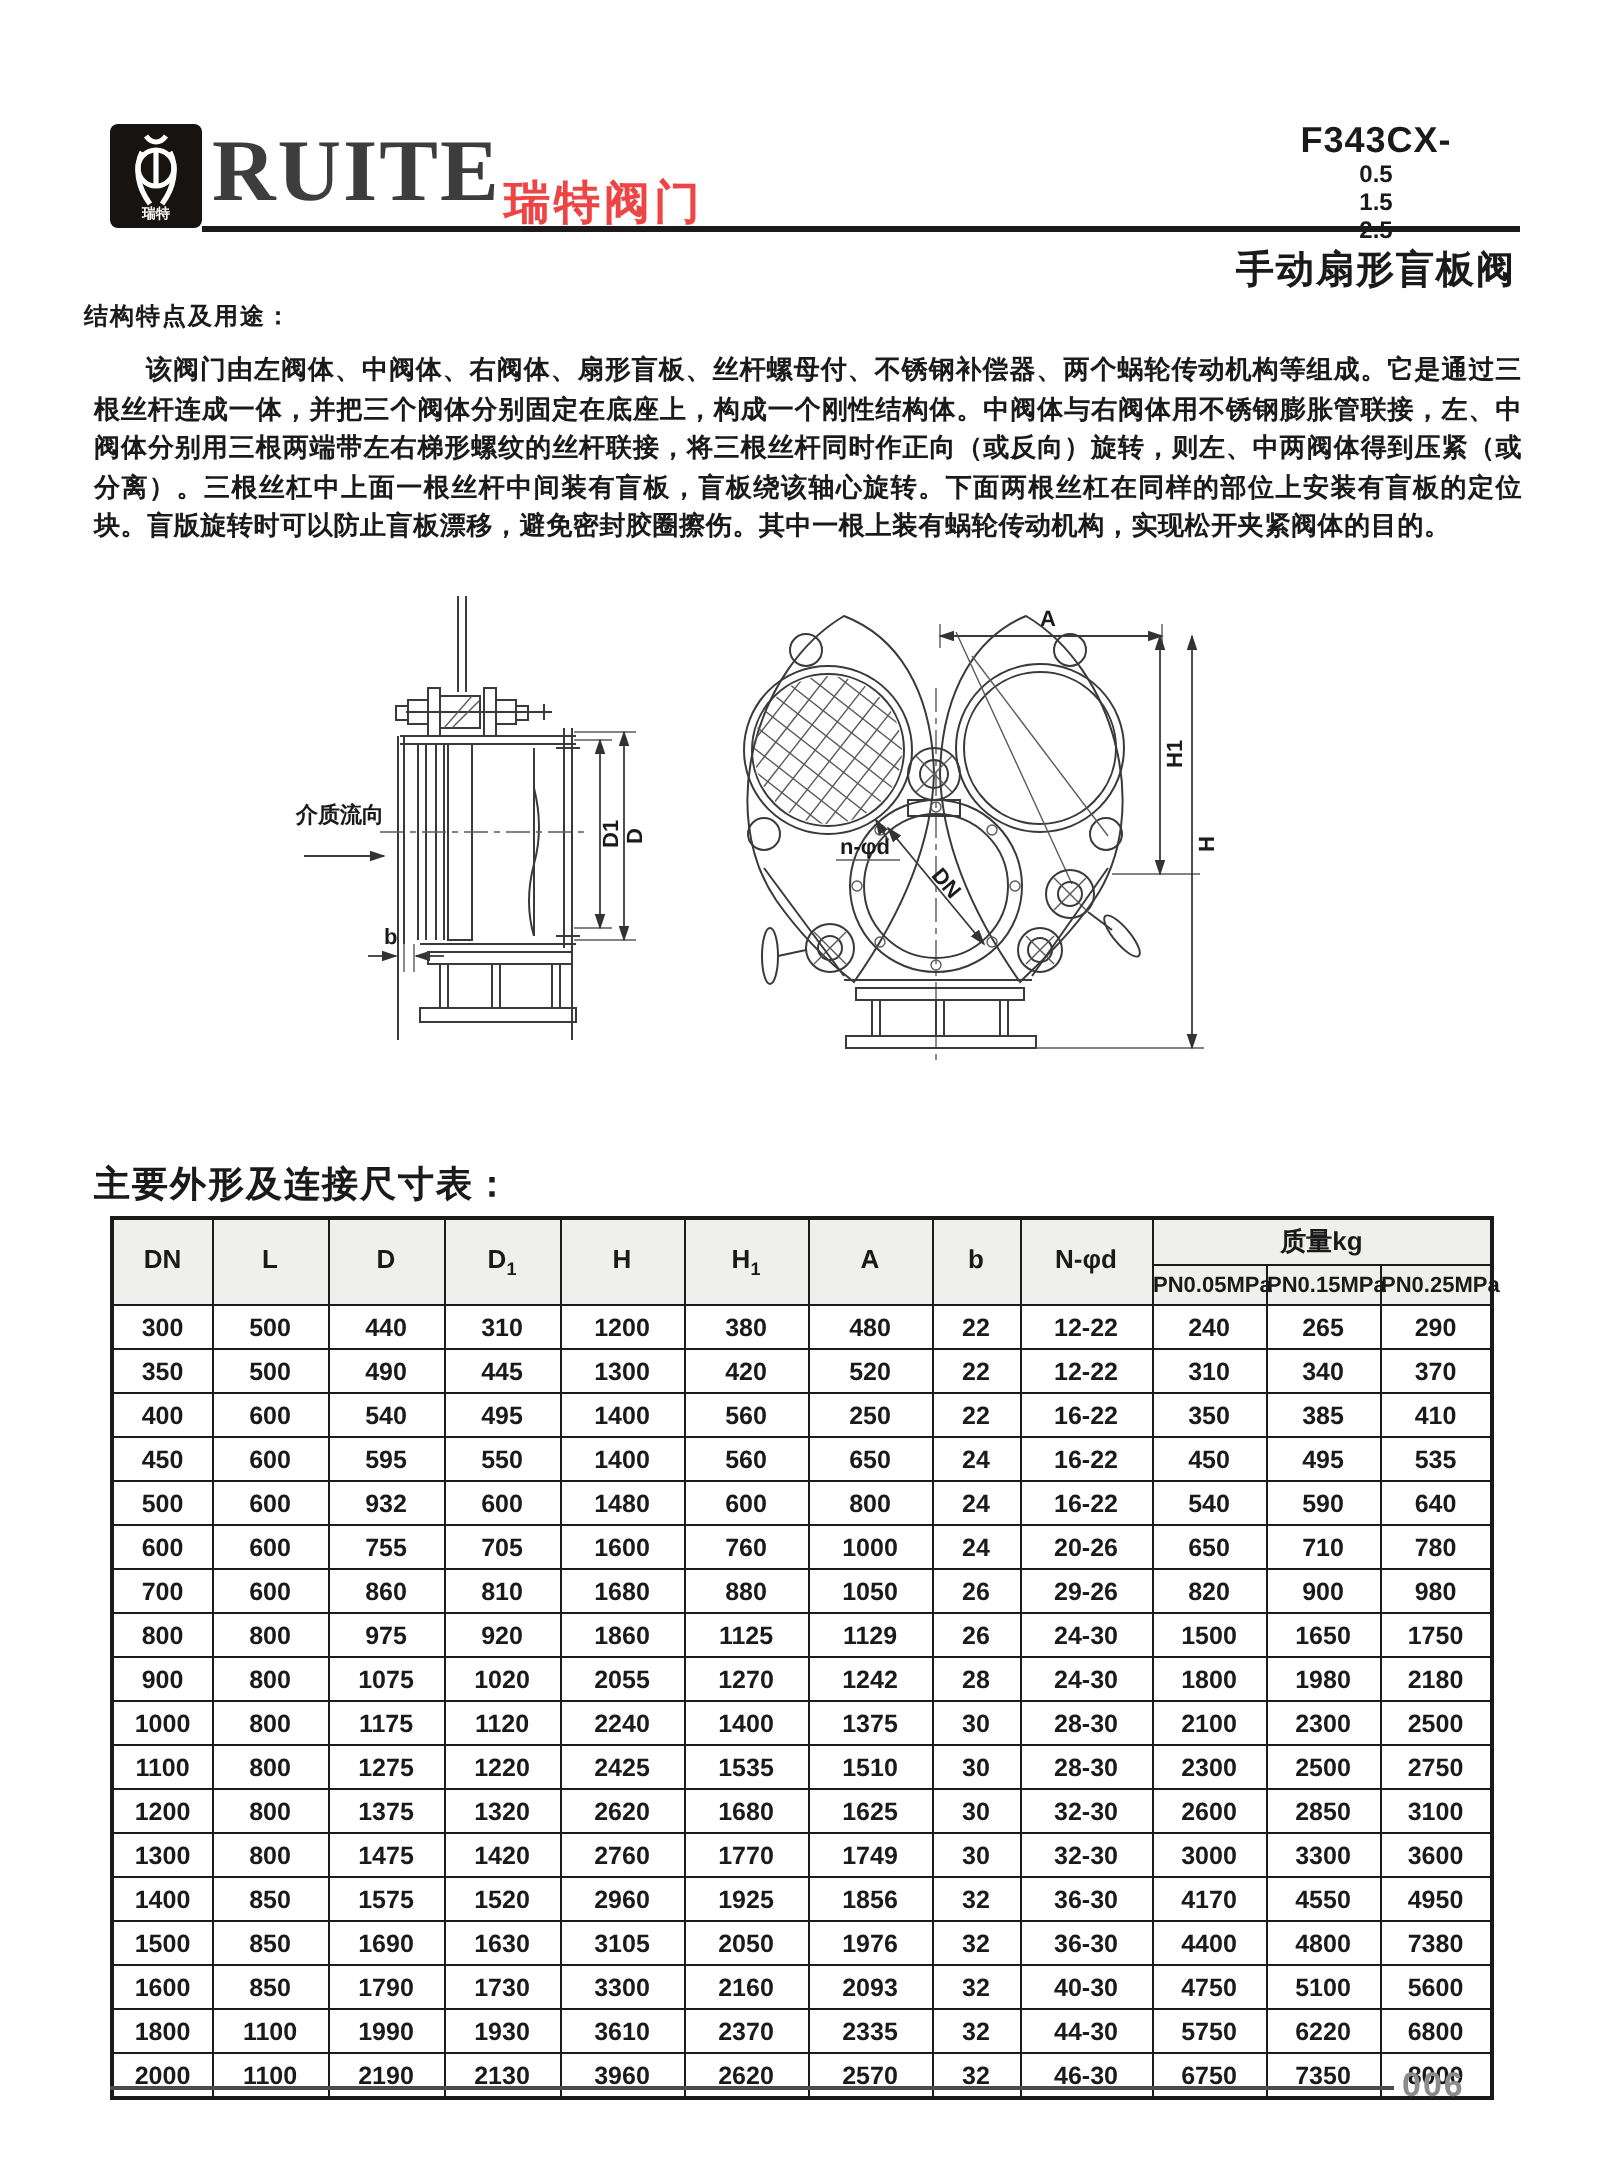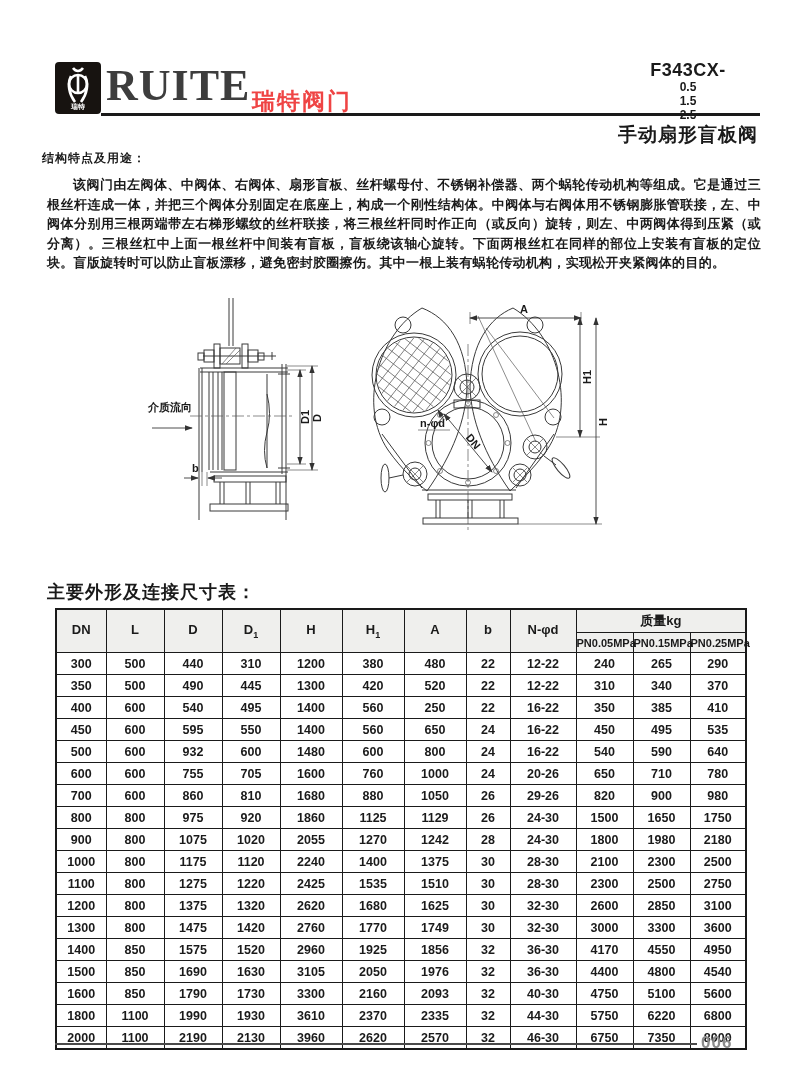--- a/index.html
+++ b/index.html
@@ -508,21 +508,21 @@
           <td>850</td>
           <td>1690</td>
           <td>1630</td>
           <td>3105</td>
           <td>2050</td>
           <td>1976</td>
           <td>32</td>
           <td>36-30</td>
           <td>4400</td>
           <td>4800</td>
-          <td>4540</td>
+          <td>7380</td>
         </tr>
         <tr>
           <td>1600</td>
           <td>850</td>
           <td>1790</td>
           <td>1730</td>
           <td>3300</td>
           <td>2160</td>
           <td>2093</td>
           <td>32</td>

